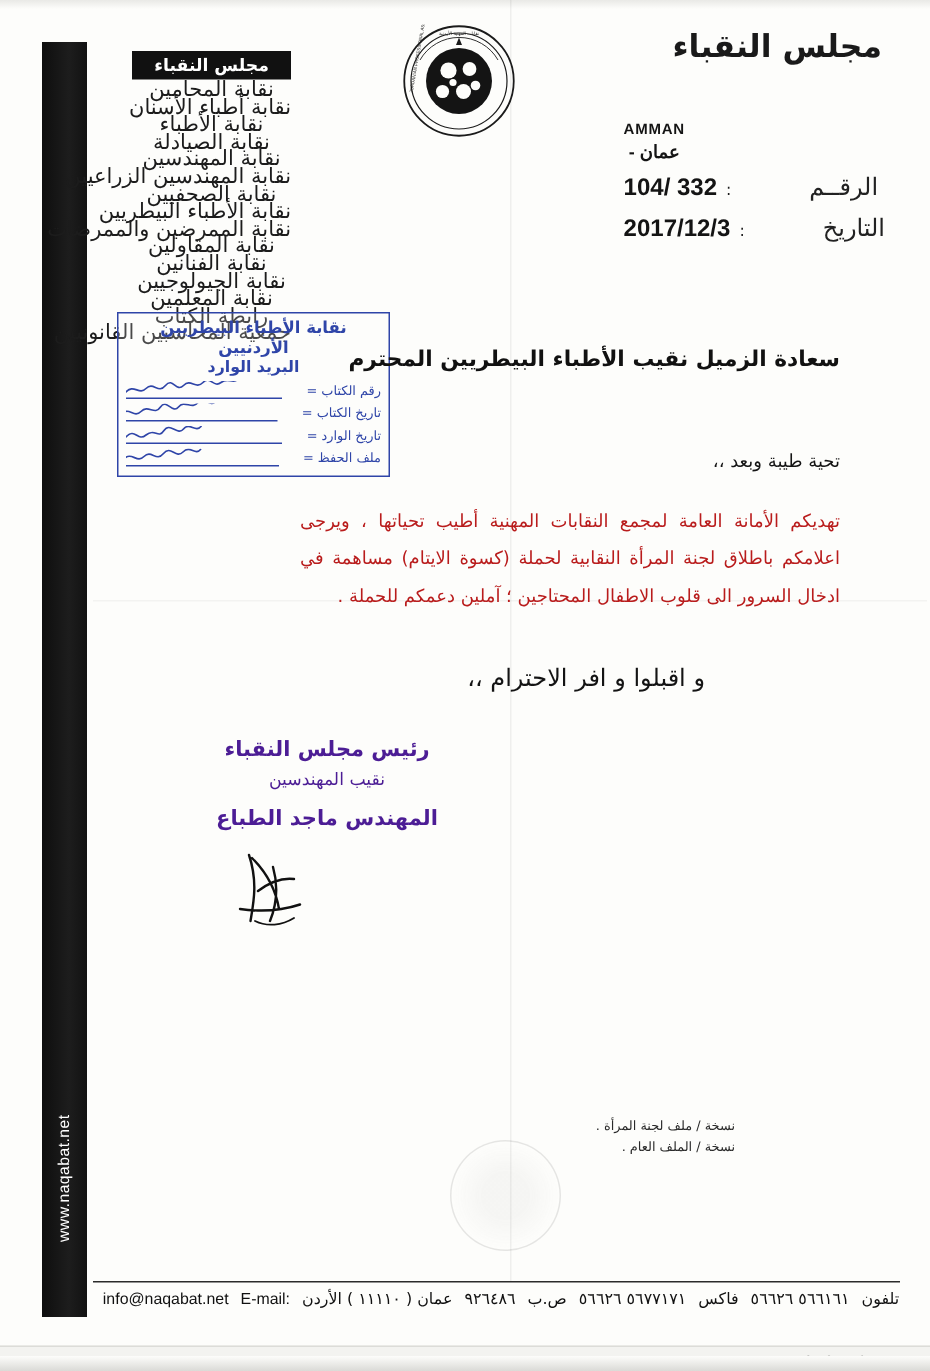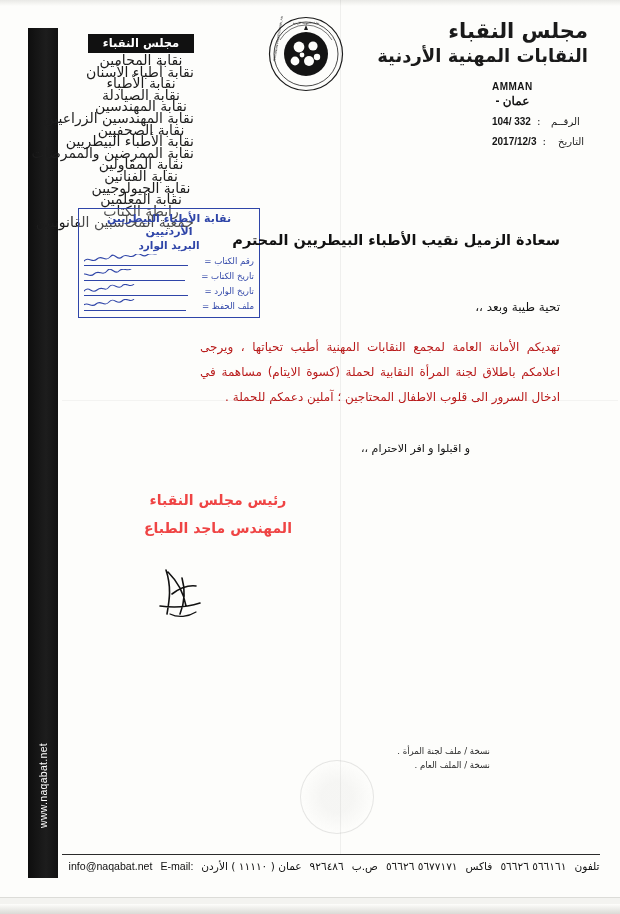--- a/index.html
+++ b/index.html
@@ -74,29 +74,30 @@
   }
   .meta-row {
     display: flex;
     justify-content: flex-end;
     align-items: baseline;
     gap: 6px;
     margin-bottom: 7px;
     direction: rtl;
   }
   .meta-label {
-    font-size: 10px;
+    font-size: 16px;
     color: #222;
     min-width: 38px;
     text-align: center;
     border-bottom: 1px dotted transparent;
+    margin-left: 46px;
   }
   .meta-colon { font-size: 10.5px; }
   .meta-val {
-    font-size: 10px;
+    font-size: 16px;
     font-weight: bold;
     color: #141414;
     font-family: "Liberation Sans", sans-serif;
     white-space: nowrap;
   }
   .meta-val.amman {
     font-size: 12px;
     line-height: 14px;
     text-align: center;
   }
@@ -212,32 +213,32 @@
     direction: rtl;
     text-align: justify;
     font-size: 12px;
     line-height: 25px;
     color: #b91c1c;
   }
   .closing {
     position: absolute;
     right: 150px; top: 442px;
     direction: rtl;
-    font-size: 11px;
+    font-size: 16px;
     color: #141414;
   }
 
   
   .sig {
     position: absolute;
     left: 118px; top: 492px;
     width: 200px;
     direction: rtl;
     text-align: center;
-    color: #ef4444;
+    color: #4c1d95;
   }
   .sig .r1 { font-size: 14px; font-weight: bold; }
   .sig .r2 { font-size: 11.5px; margin-top: 4px; }
   .sig .r3 { font-size: 14px; font-weight: bold; margin-top: 12px; }
   .sig-mark {
     position: absolute;
     left: 152px; top: 560px;
     width: 70px; height: 70px;
   }
 
@@ -326,21 +327,20 @@
   <div class="scan-edge-top"></div>
   <div class="fold-line"></div>
   <div class="fold-line2"></div>
 
   <div class="left-bar">
     <div class="left-bar-url">www.naqabat.net</div>
   </div>
 
   <div class="hdr-title">
     <div class="l1">مجلس النقباء</div>
-    <div class="l2">النقابات المهنية الأردنية</div>
   </div>
 
   <div class="hdr-meta">
     <div class="meta-row">
       <div class="meta-val amman">
         <span class="sm">AMMAN</span>
         <span>عمان -</span>
       </div>
     </div>
     <div class="meta-row">
@@ -443,20 +443,21 @@
     </div>
   </div>
 
   <div class="salutation">سعادة الزميل نقيب الأطباء البيطريين المحترم</div>
   <div class="greeting">تحية طيبة وبعد ،،</div>
   <div class="para">تهديكم الأمانة العامة لمجمع النقابات المهنية أطيب تحياتها ، ويرجى اعلامكم باطلاق لجنة المرأة النقابية لحملة (كسوة الايتام) مساهمة في ادخال السرور الى قلوب الاطفال المحتاجين ؛ آملين دعمكم للحملة .</div>
   <div class="closing">و اقبلوا و افر الاحترام ،،</div>
 
   <div class="sig">
     <div class="r1">رئيس مجلس النقباء</div>
+    <div class="r2">نقيب المهندسين</div>
     <div class="r3">المهندس ماجد الطباع</div>
   </div>
   <div class="sig-mark">
     <svg width="70" height="70" viewBox="0 0 70 70">
       <path d="M14 10 c6 18 3 32 1 44 M16 12 c10 10 16 22 18 34 M20 34 c8-6 16-9 24-8 M30 18 c4 14 2 26-2 36 M8 46 c14 2 28 1 40-3" fill="none" stroke="#111" stroke-width="1.6" stroke-linecap="round"></path>
       <path d="M18 54 c8 4 18 3 26-2" fill="none" stroke="#111" stroke-width="1.2" stroke-linecap="round"></path>
     </svg>
   </div>
 
   <div class="cc">

